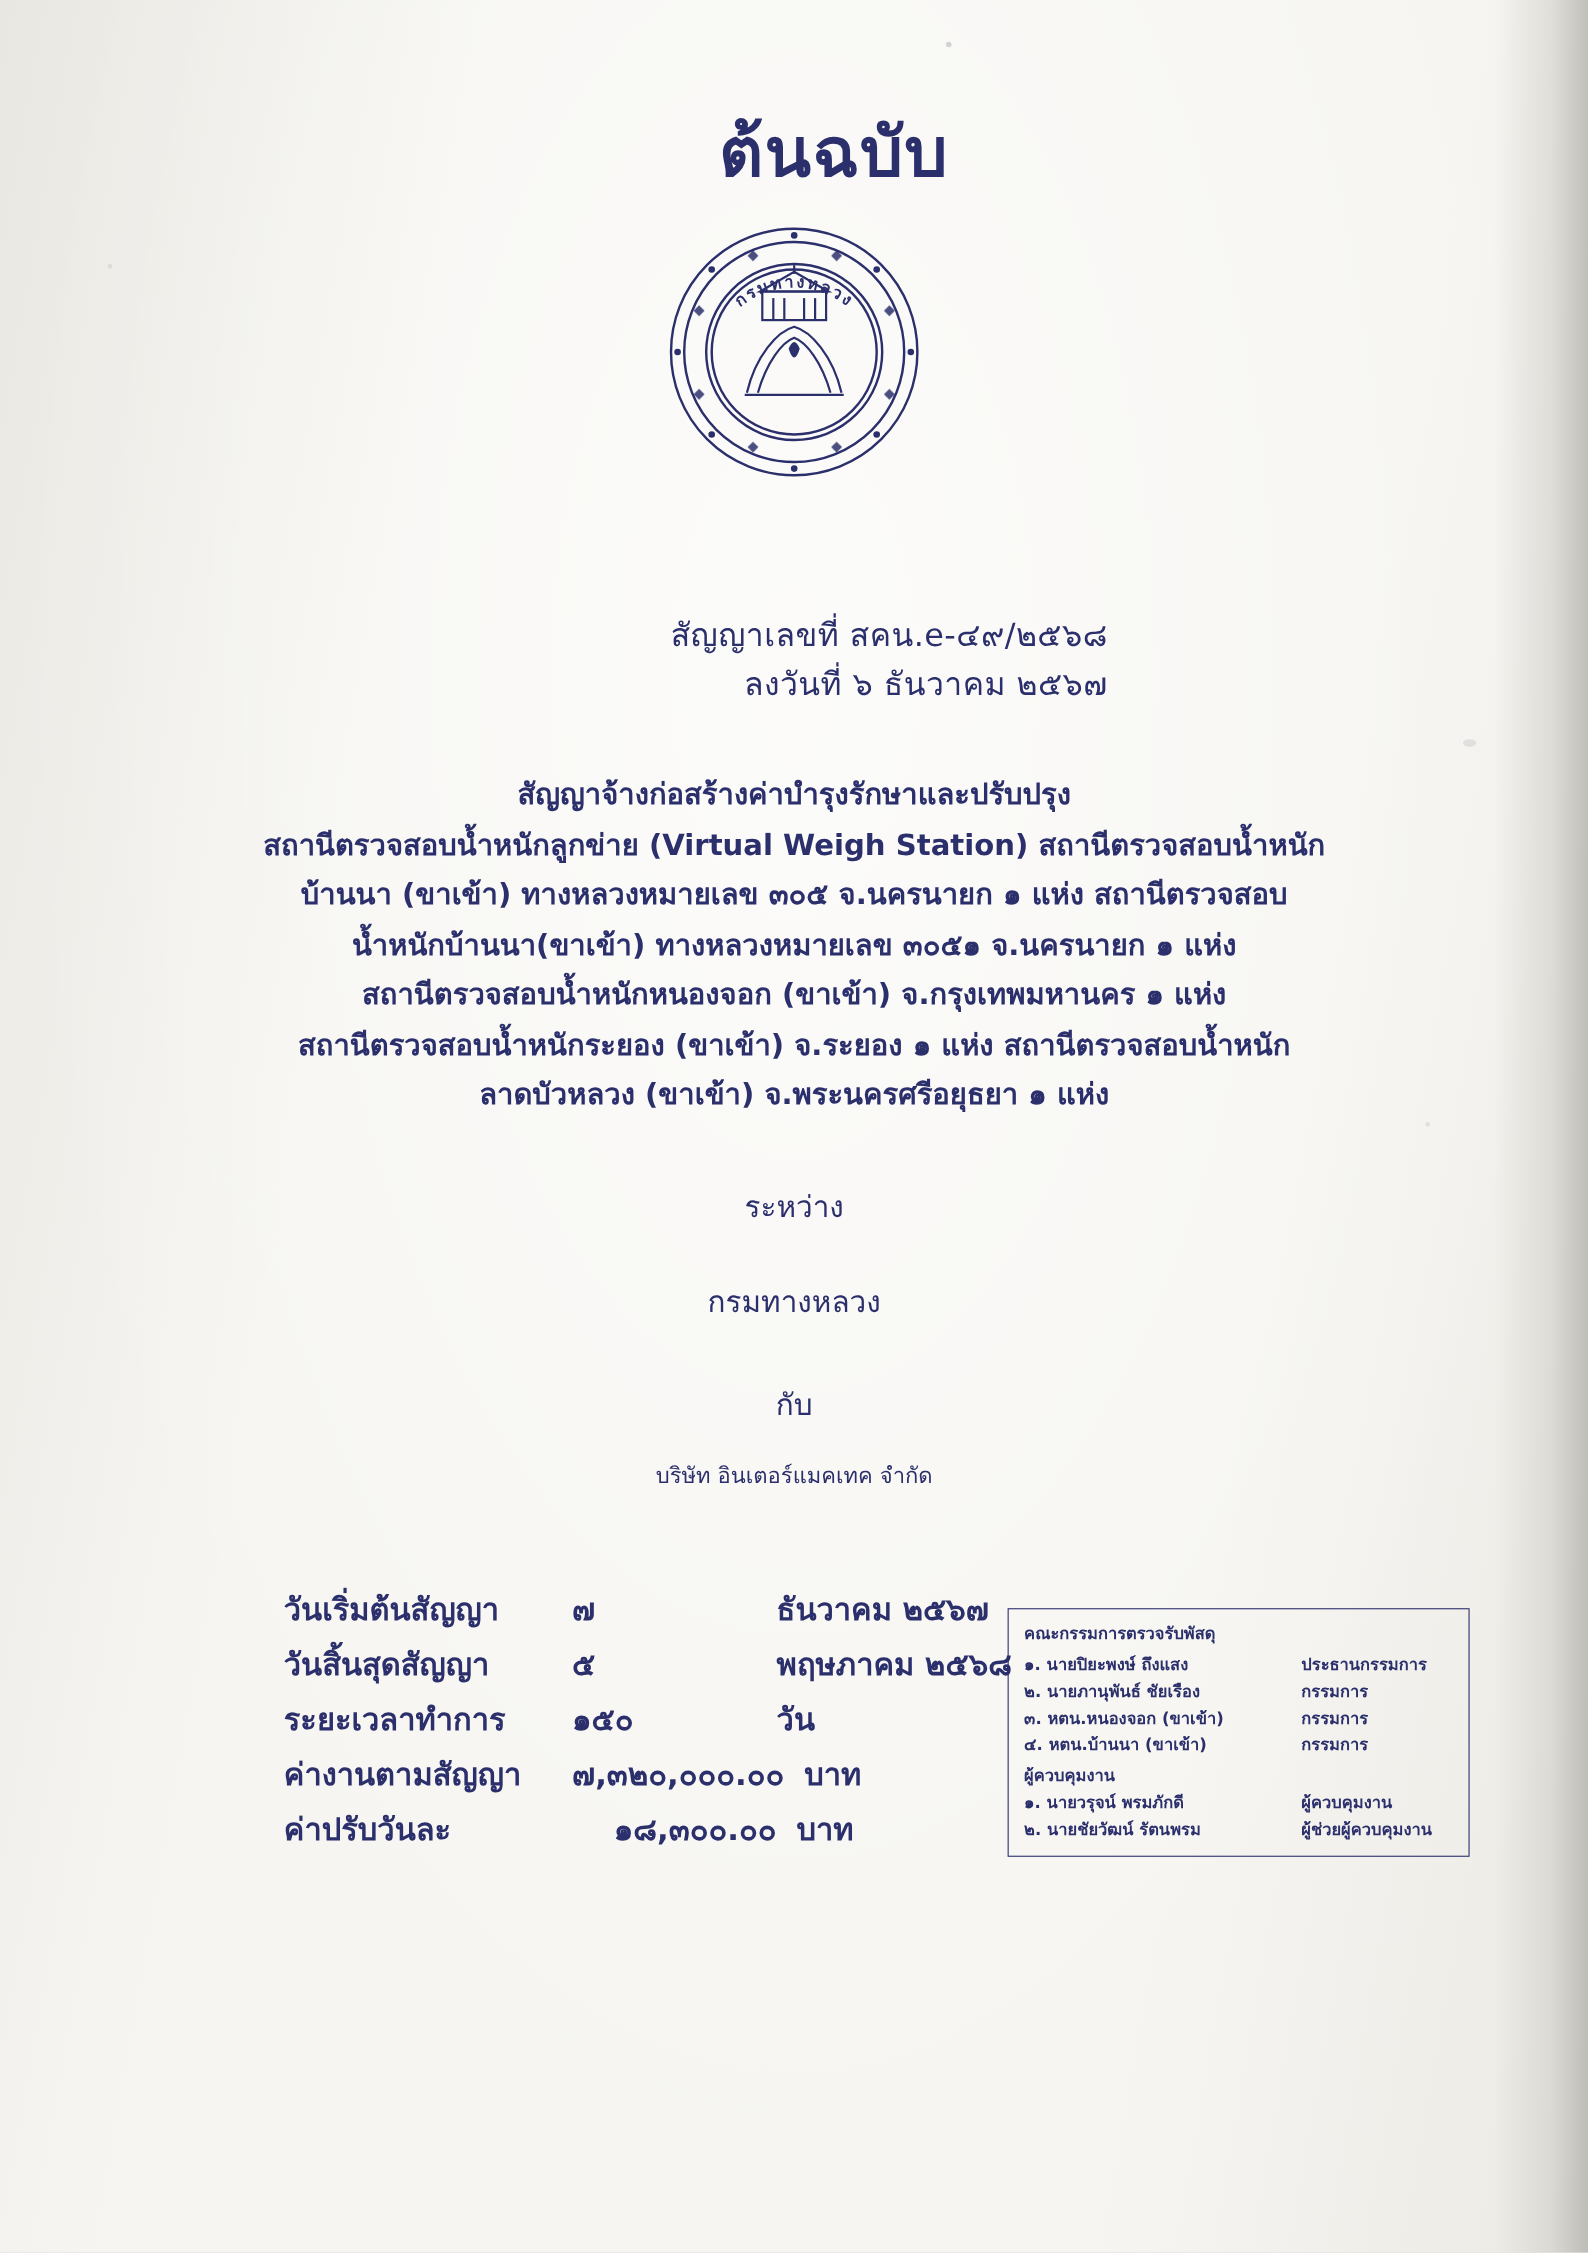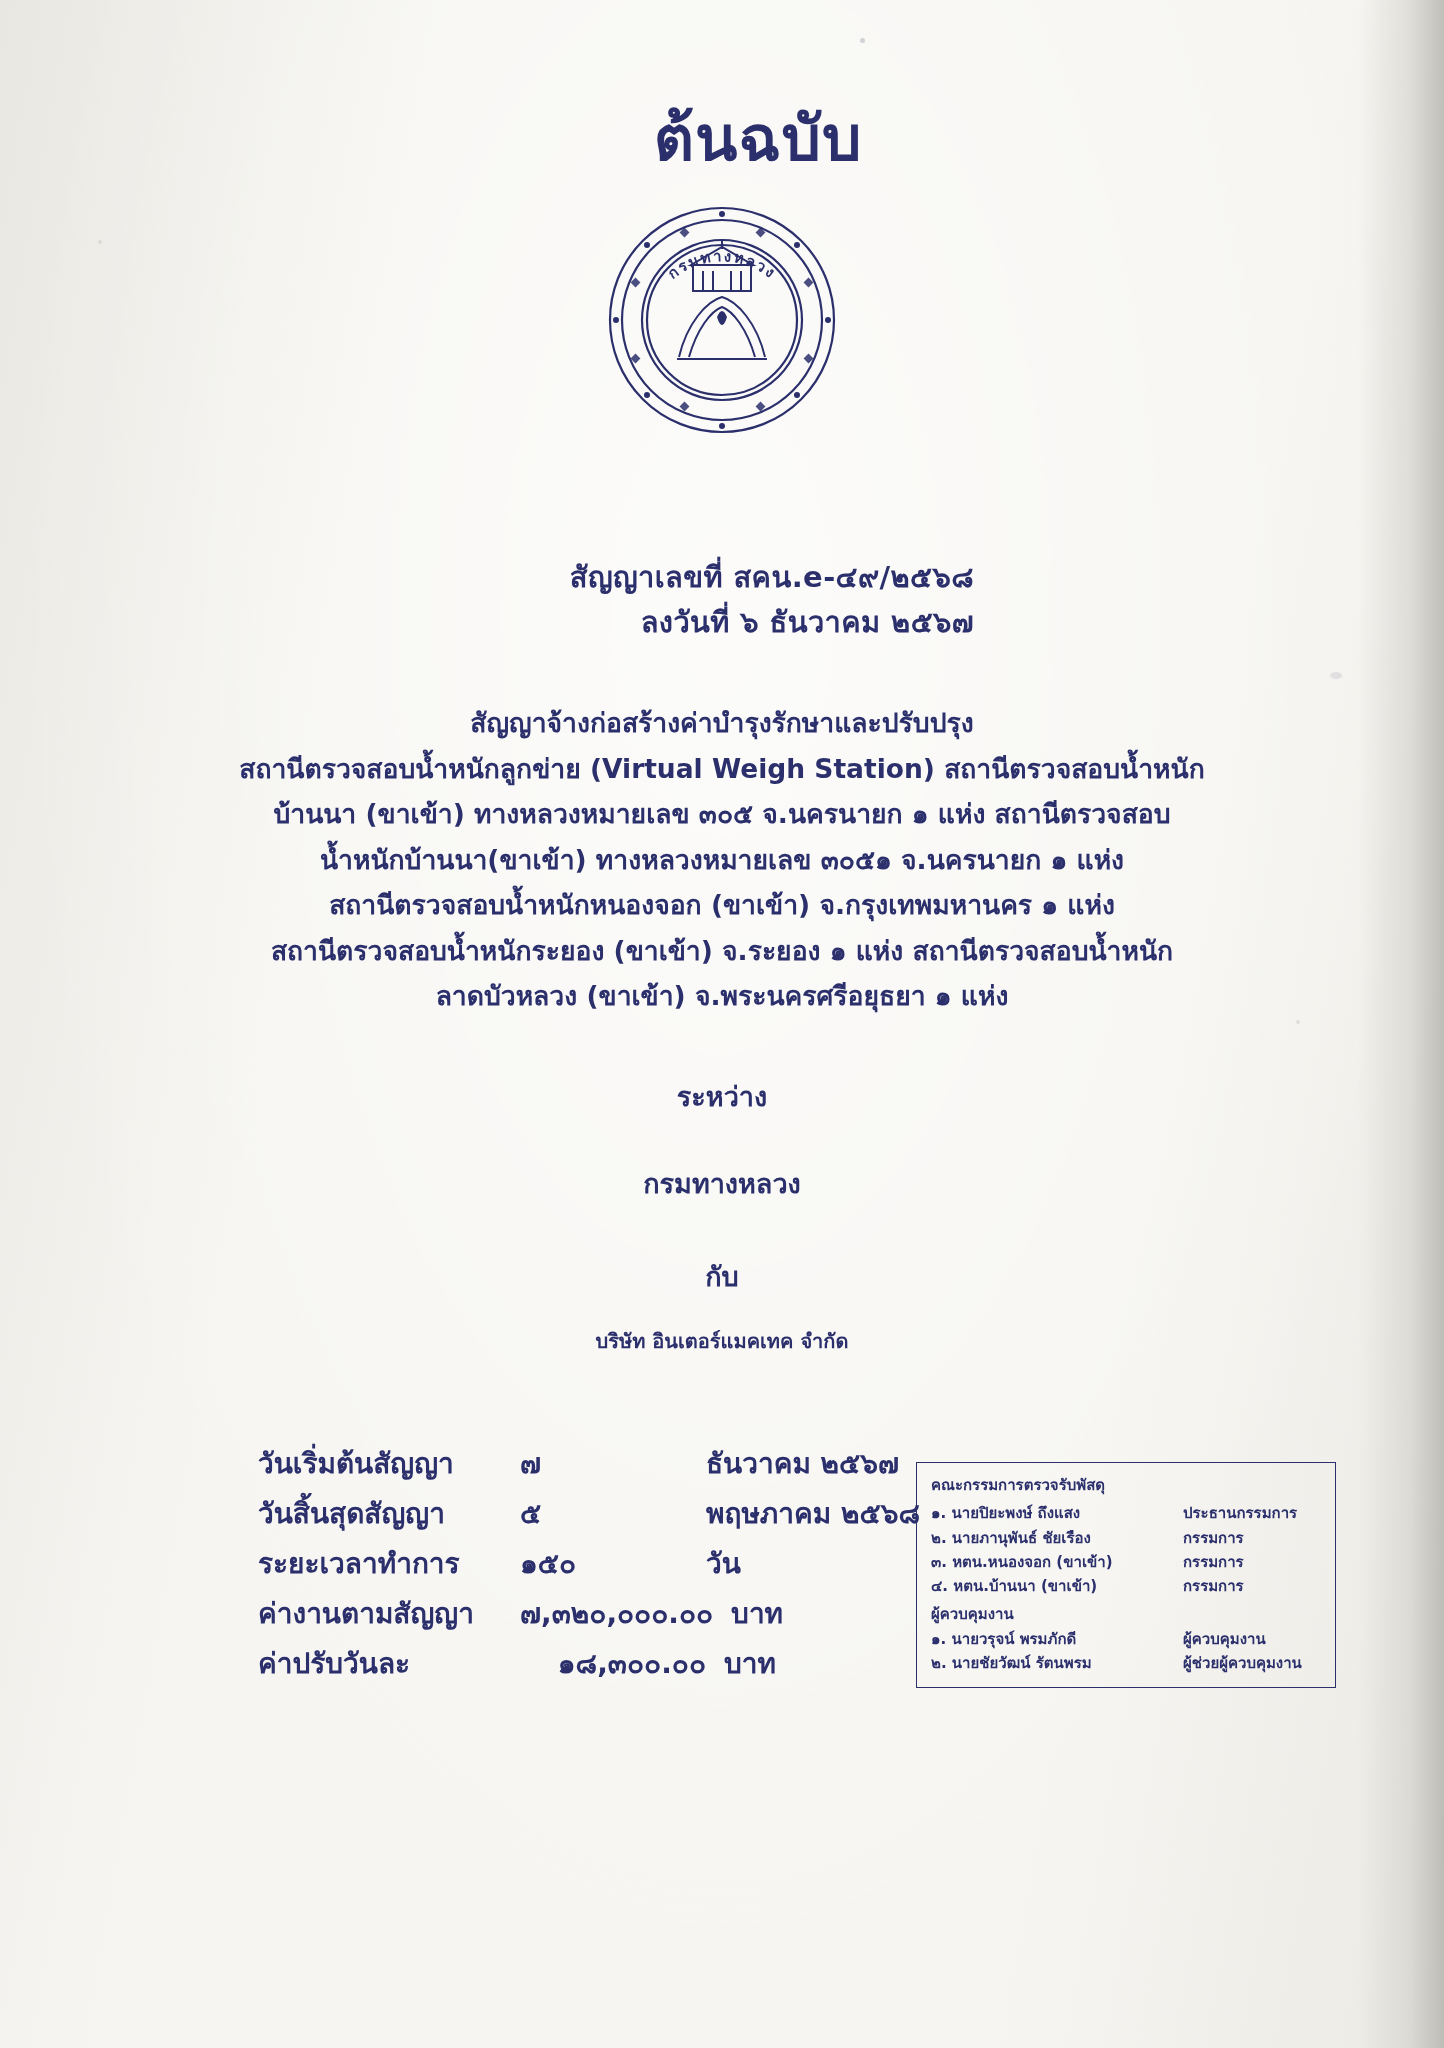--- a/index.html
+++ b/index.html
@@ -60,25 +60,25 @@
     transform: translateX(-50%);
     width: 230px;
     height: 230px;
   }
   .seal-wrap svg { display: block; }
 
   
   .contract-meta {
     position: absolute;
     top: 555px;
-    right: 470px;
+    right: 437px;
     text-align: right;
     font-size: 29px;
     line-height: 1.55;
-    font-weight: 700;
+    font-weight: 400;
     white-space: nowrap;
   }
   .contract-meta div { letter-spacing: 0.4px; }
 
   
   .contract-body {
     position: absolute;
     top: 700px;
     left: 140px;
     width: 1164px;
@@ -90,21 +90,21 @@
   .contract-body .ln { display: block; white-space: nowrap; }
 
   
   .parties {
     position: absolute;
     top: 1075px;
     left: 0;
     width: 100%;
     text-align: center;
     font-size: 27px;
-    font-weight: 700;
+    font-weight: 400;
   }
   .parties .gap-a { margin-top: 44px; }
   .parties .gap-b { margin-top: 50px; }
   .parties .party-name {
     margin-top: 27px;
     font-size: 20px;
   }
 
   
   .details {

